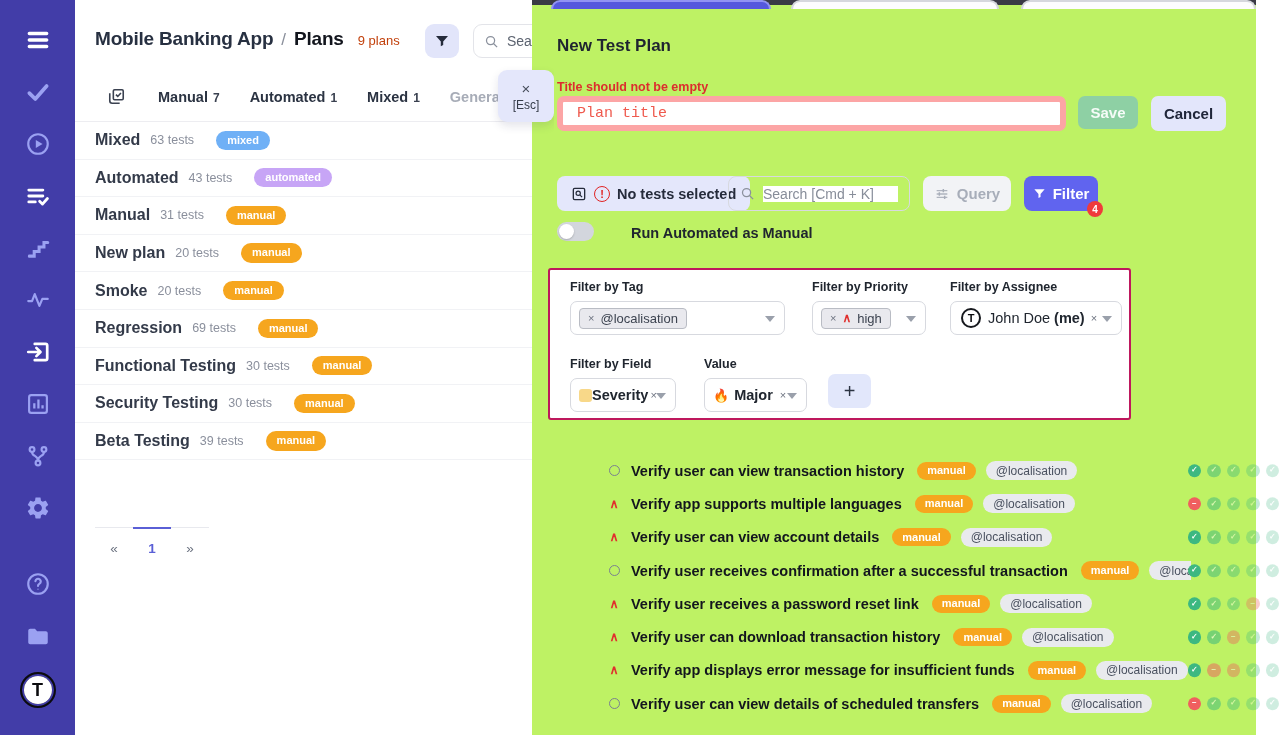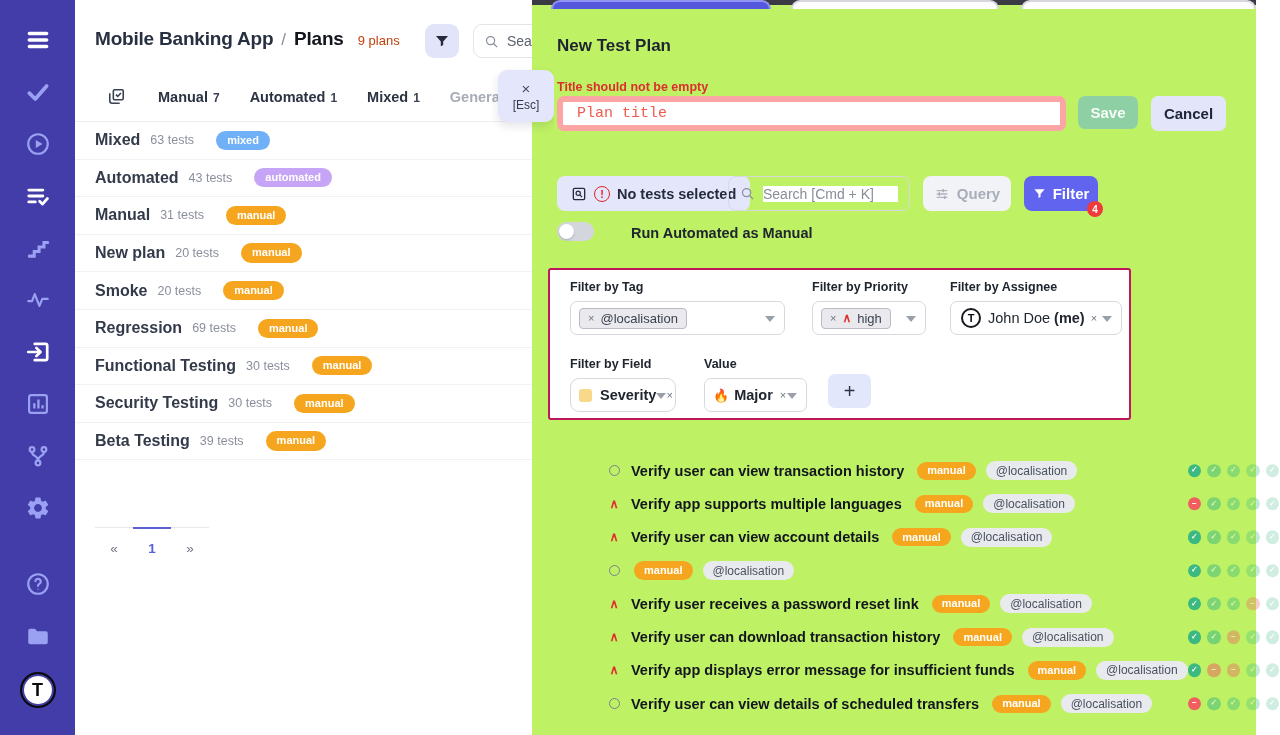--- a/index.html
+++ b/index.html
@@ -137,21 +137,21 @@
   .chip .hi-caret { color:#e0302e; font-weight:700; font-size:12px; line-height:1; }
   .fp-tag { left:20px; top:10px; }   .fp-tag .fselect { width:215px; }
   .fp-priority { left:262px; top:10px; } .fp-priority .fselect { width:114px; }
   .fp-assignee { left:400px; top:10px; } .fp-assignee .fselect { width:172px; padding-left:10px; }
   .avatar-t { width:20px; height:20px; border:2px solid #16181d; border-radius:50%; background:#fff;
               display:flex; align-items:center; justify-content:center; font-size:11px; font-weight:800;
               color:#0b0b0e; flex:none; }
   .assignee-name { font-size:14.5px; color:#20262f; margin-left:7px; white-space:nowrap; }
   .assignee-me { font-size:14.5px; font-weight:800; margin-left:4px; }
   .assignee-x { font-size:11px; color:#6d7380; margin-left:6px; }
-  .fp-field { left:20px; top:87px; }  .fp-field .fselect { width:106px; gap:8px;border-radius:9px; }
+  .fp-field { left:20px; top:87px; }  .fp-field .fselect { width:106px; gap:0; }
   .fp-value { left:154px; top:87px; } .fp-value .fselect { width:103px; gap:5px; }
   .sev-square { width:13px; height:13px; border-radius:3px; background:#f8d889; flex:none; }
   .sel-text { font-size:14.5px; font-weight:600; color:#20262f; }
   .sel-x { font-size:11px; color:#6d7380; margin-left:2px; }
   .fire { font-size:13px; color:#f97316; }
   .btn-add { position:absolute; left:278px; top:104px; width:43px; height:34px; background:#e2e7fb; border:none;
              border-radius:7px; font-size:20px; color:#2b3342; font-family:inherit; cursor:pointer; }
 
   .test-list { position:absolute; left:0; top:454px; width:724px;margin-left:48px; }
   .test-row { height:33.3px; display:flex; align-items:center; padding-left:27px; position:relative; cursor:pointer; }
@@ -535,20 +535,21 @@
             <span class="dot check" style="opacity: 0.5;">✓</span>
             <span class="dot check" style="opacity: 0.4;">✓</span>
             <span class="dot check" style="opacity: 0.3;">✓</span>
             <span class="dot check" style="opacity: 0.24;">✓</span>
           </span>
         </div>
 
         <div class="test-row">
           <div class="row-left">
             <span class="lead circle"></span>
+            <span class="test-title">Verify user receives confirmation after a successful transaction</span>
             <span class="badge manual">manual</span>
             <span class="tagchip">@localisation</span>
           </div>
           <span class="dots">
             <span class="dot check" style="opacity: 1;">✓</span>
             <span class="dot check" style="opacity: 0.5;">✓</span>
             <span class="dot check" style="opacity: 0.4;">✓</span>
             <span class="dot check" style="opacity: 0.3;">✓</span>
             <span class="dot check" style="opacity: 0.24;">✓</span>
           </span>

